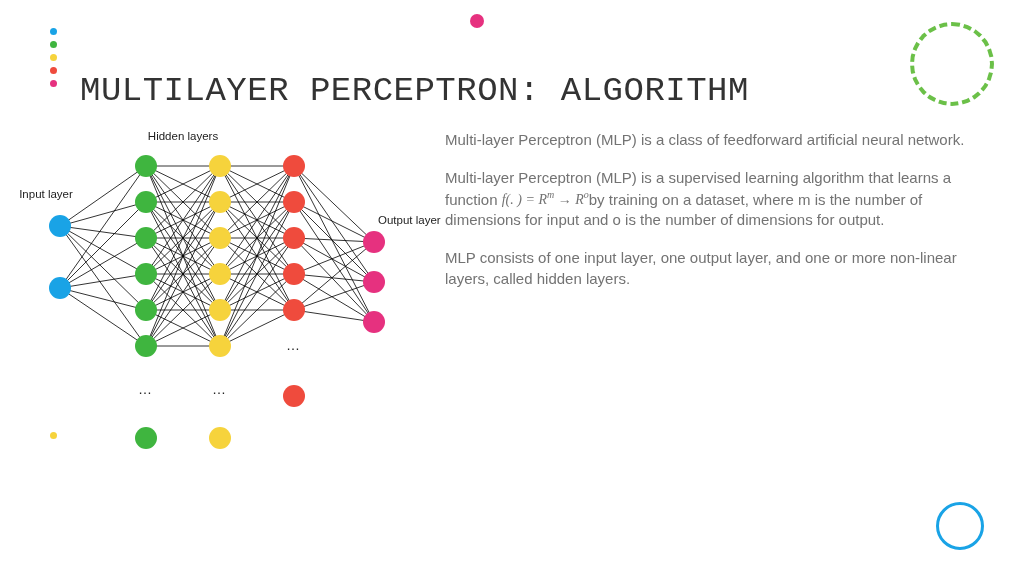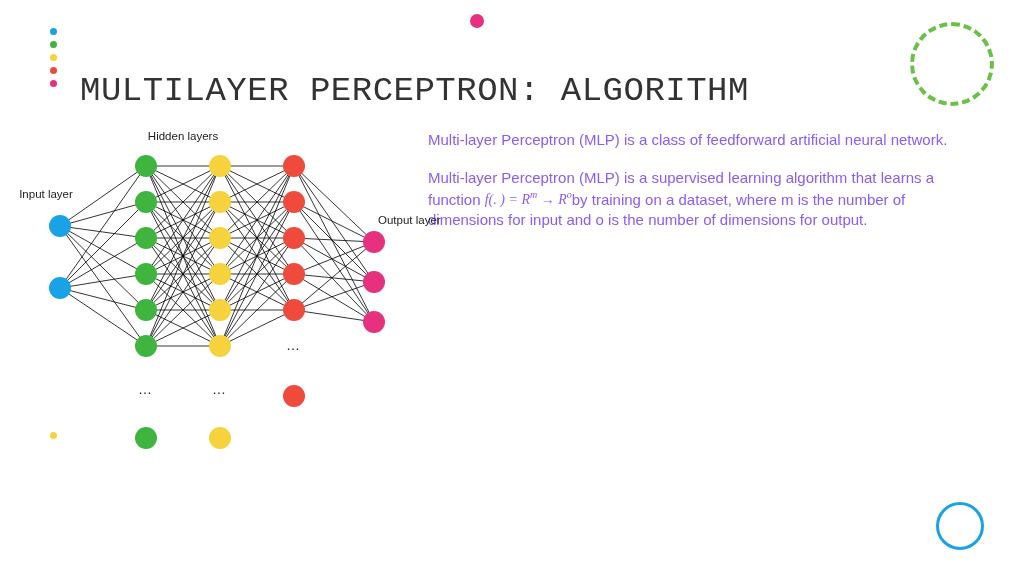--- a/index.html
+++ b/index.html
@@ -1,19 +1,19 @@
 <!DOCTYPE html>
 <html><head>
 <meta charset="utf-8">
 <style>
   * { box-sizing: border-box; margin: 0; padding: 0; }
   html, body { width: 1024px; height: 576px; overflow: hidden; font-family: Arial, Helvetica, sans-serif; background: #fff; position: relative; }
   .slide { position: relative; width: 1024px; height: 576px; }
   .title { position: absolute; left: 80px; top: 42px; font-family: "Courier New", monospace; font-size: 34px; font-weight: 500; letter-spacing: 0.5px; color: #333; margin-top: 30px; }
-  .body-text { position: absolute; left: 428px; top: 130px; width: 530px; color: #8b5cf6; font-size: 15px; line-height: 1.35; }
+  .body-text { position: absolute; left: 445px; top: 130px; width: 530px; color: #737373; font-size: 15px; line-height: 1.35; }
   .body-text p { margin-bottom: 18px; }
   .math { font-family: Liberation Serif, serif; font-style: italic; font-size: 14px; }
   .math sup { font-size: 10px; font-style: italic; }
   
   .deco-dots { position: absolute; left: 50px; top: 28px; display:flex; flex-direction:column; gap:6px; }
   .deco-dots span { width:7px; height:7px; border-radius:50%; display:block; }
   
   .accent-pink { position:absolute; left:470px; top:14px; width:14px; height:14px; border-radius:50%; background:#e6317f; }
   
   .dashed-circle { position:absolute; right:30px; top:22px; width:84px; height:84px; border:4px dashed #6bc048; border-radius:50%; }
@@ -45,20 +45,21 @@
   <div class="blue-ring"></div>
   <div class="accent-yellow"></div>
 
   <div class="title">MULTILAYER PERCEPTRON: ALGORITHM</div>
 
   <div class="body-text">
     <p>Multi-layer Perceptron (MLP) is a class of feedforward artificial neural network.</p>
     <p>
       <span>Multi-layer Perceptron (MLP) is a supervised learning algorithm that learns a function </span><span class="math"><span>f(. ) =  R</span><sup>m</sup><span> → R</span><sup>o</sup></span><span>by training on a dataset, where m is the number of dimensions for input and o is the number of dimensions for output.</span>
     </p>
+    <p> MLP consists of one input layer, one output layer, and one or more non-linear layers, called hidden layers.</p>
   </div>
 
   <div class="diagram">
     <svg viewBox="0 0 420 340">
       <g id="edges">
           <line x1="42" y1="98" x2="128" y2="38" class="edge"></line>
           <line x1="42" y1="98" x2="128" y2="74" class="edge"></line>
           <line x1="42" y1="98" x2="128" y2="110" class="edge"></line>
           <line x1="42" y1="98" x2="128" y2="146" class="edge"></line>
           <line x1="42" y1="98" x2="128" y2="182" class="edge"></line>

